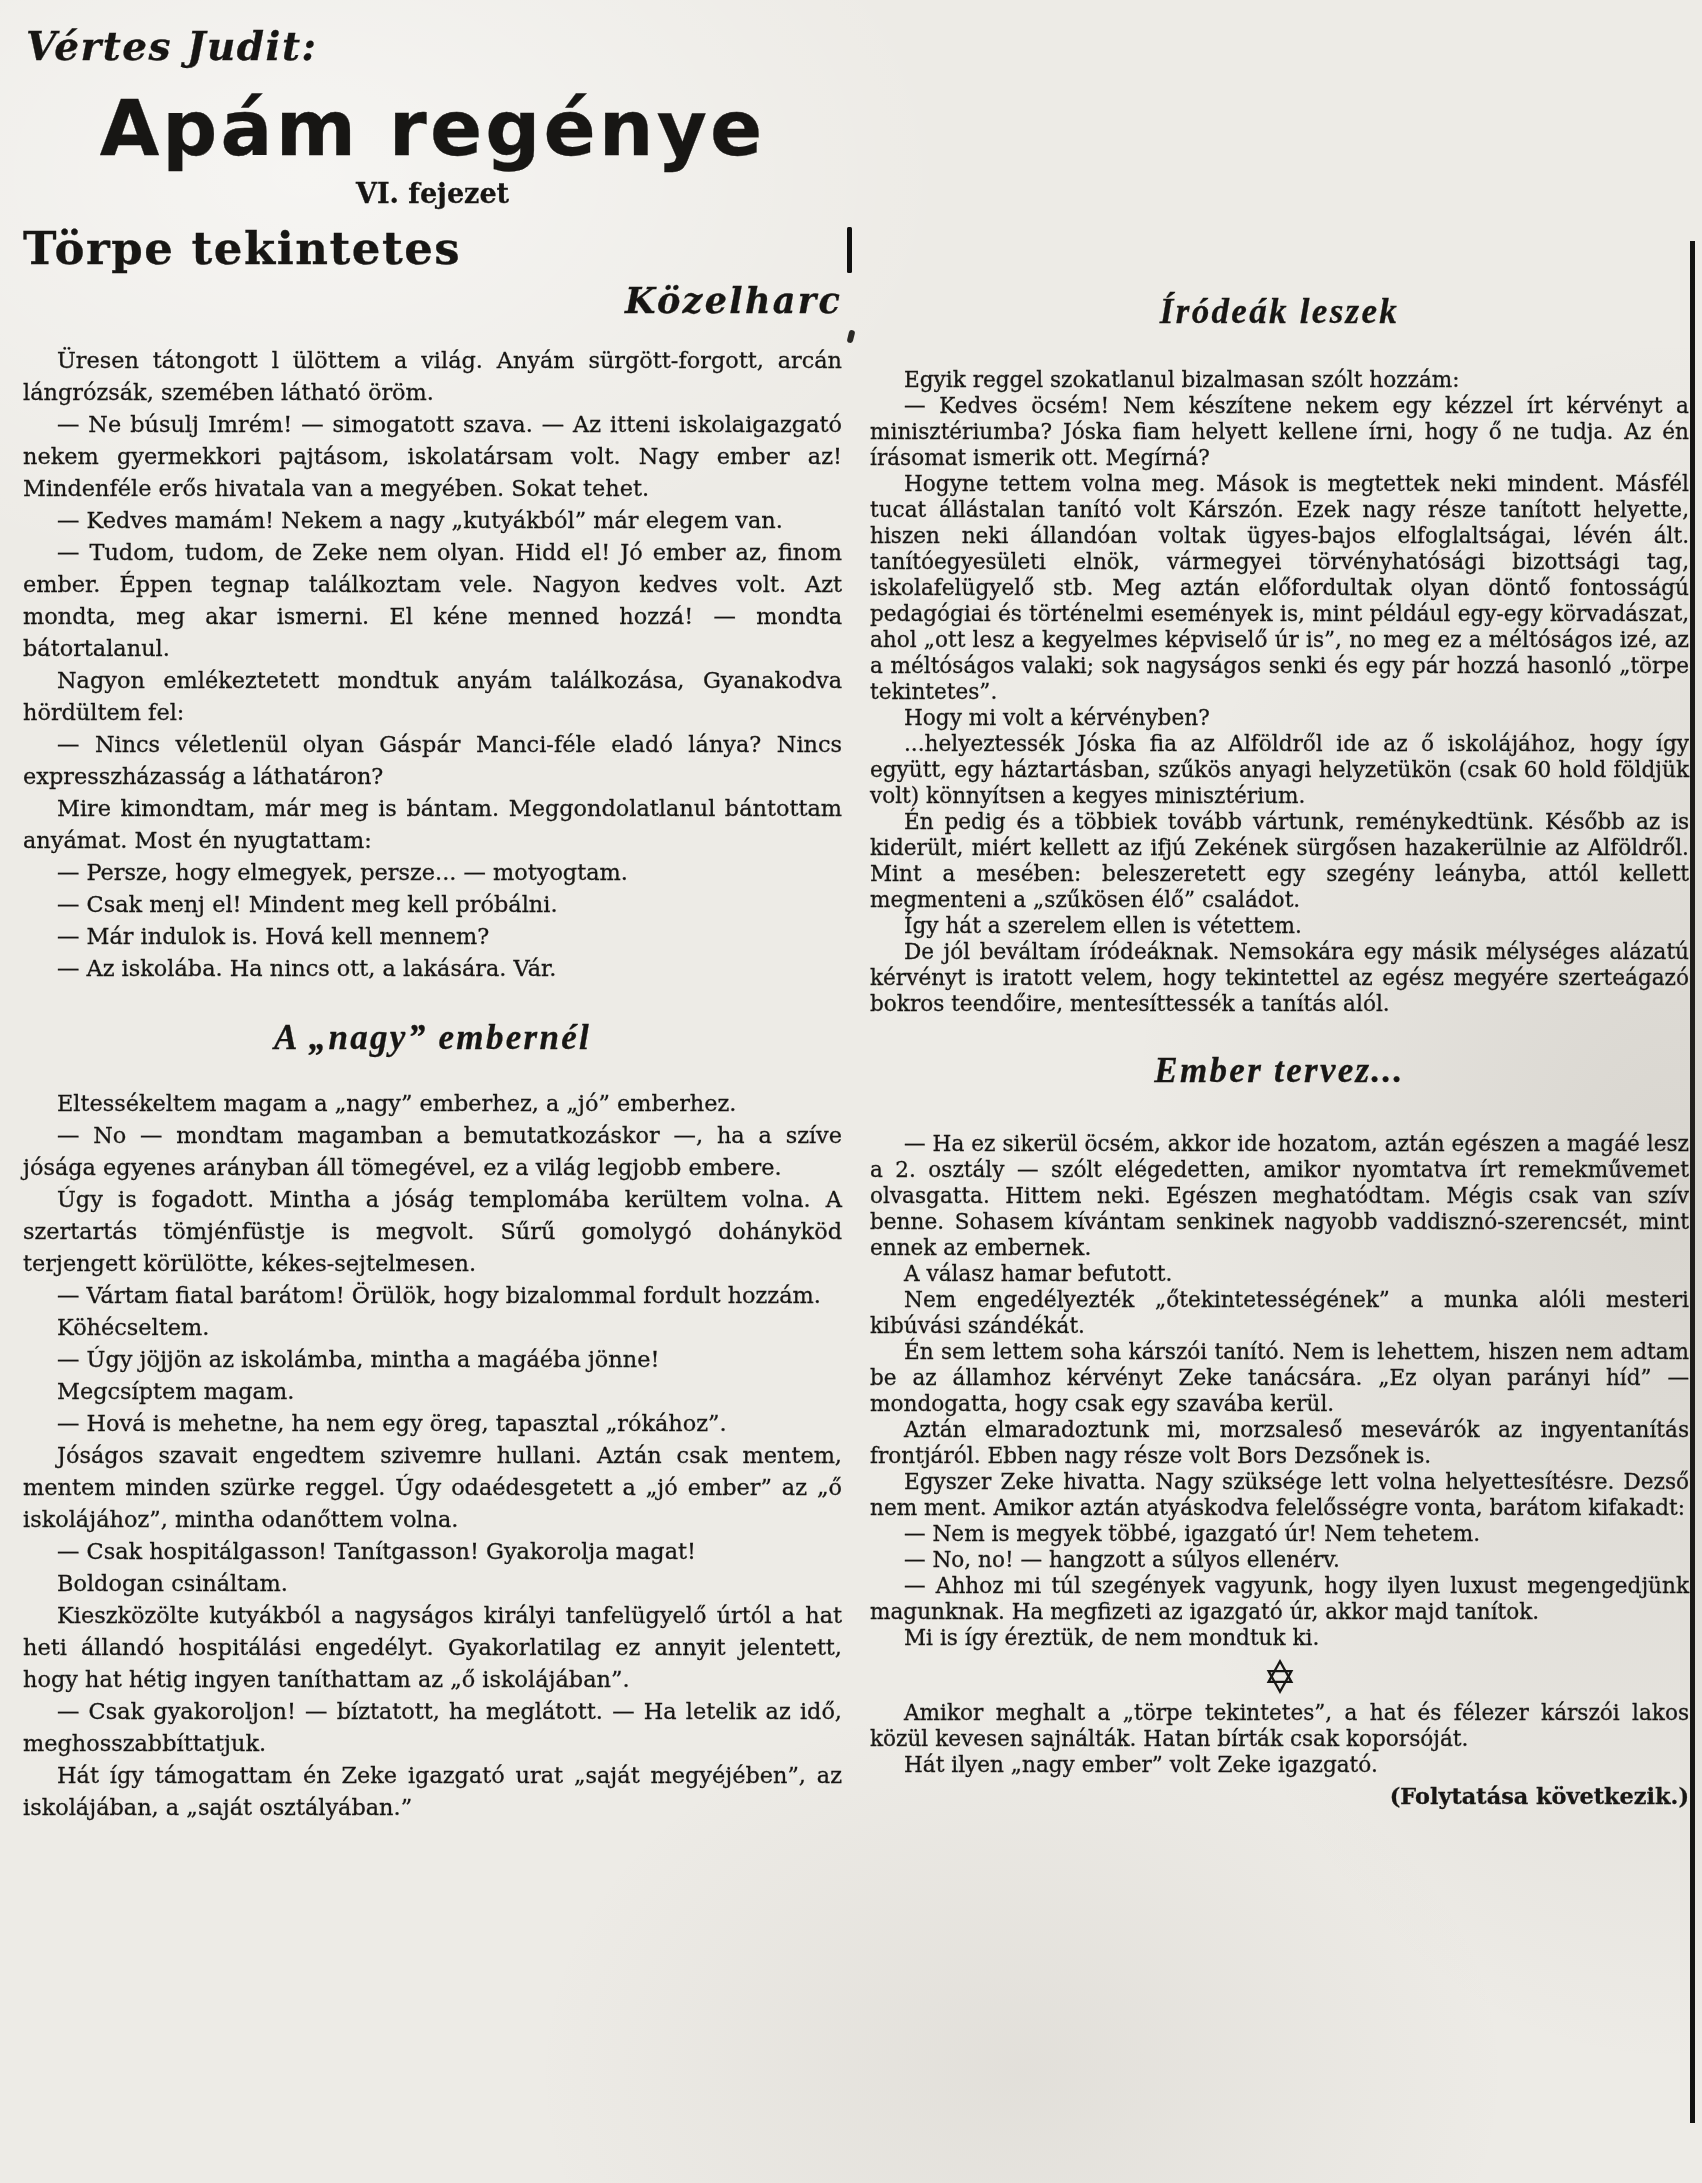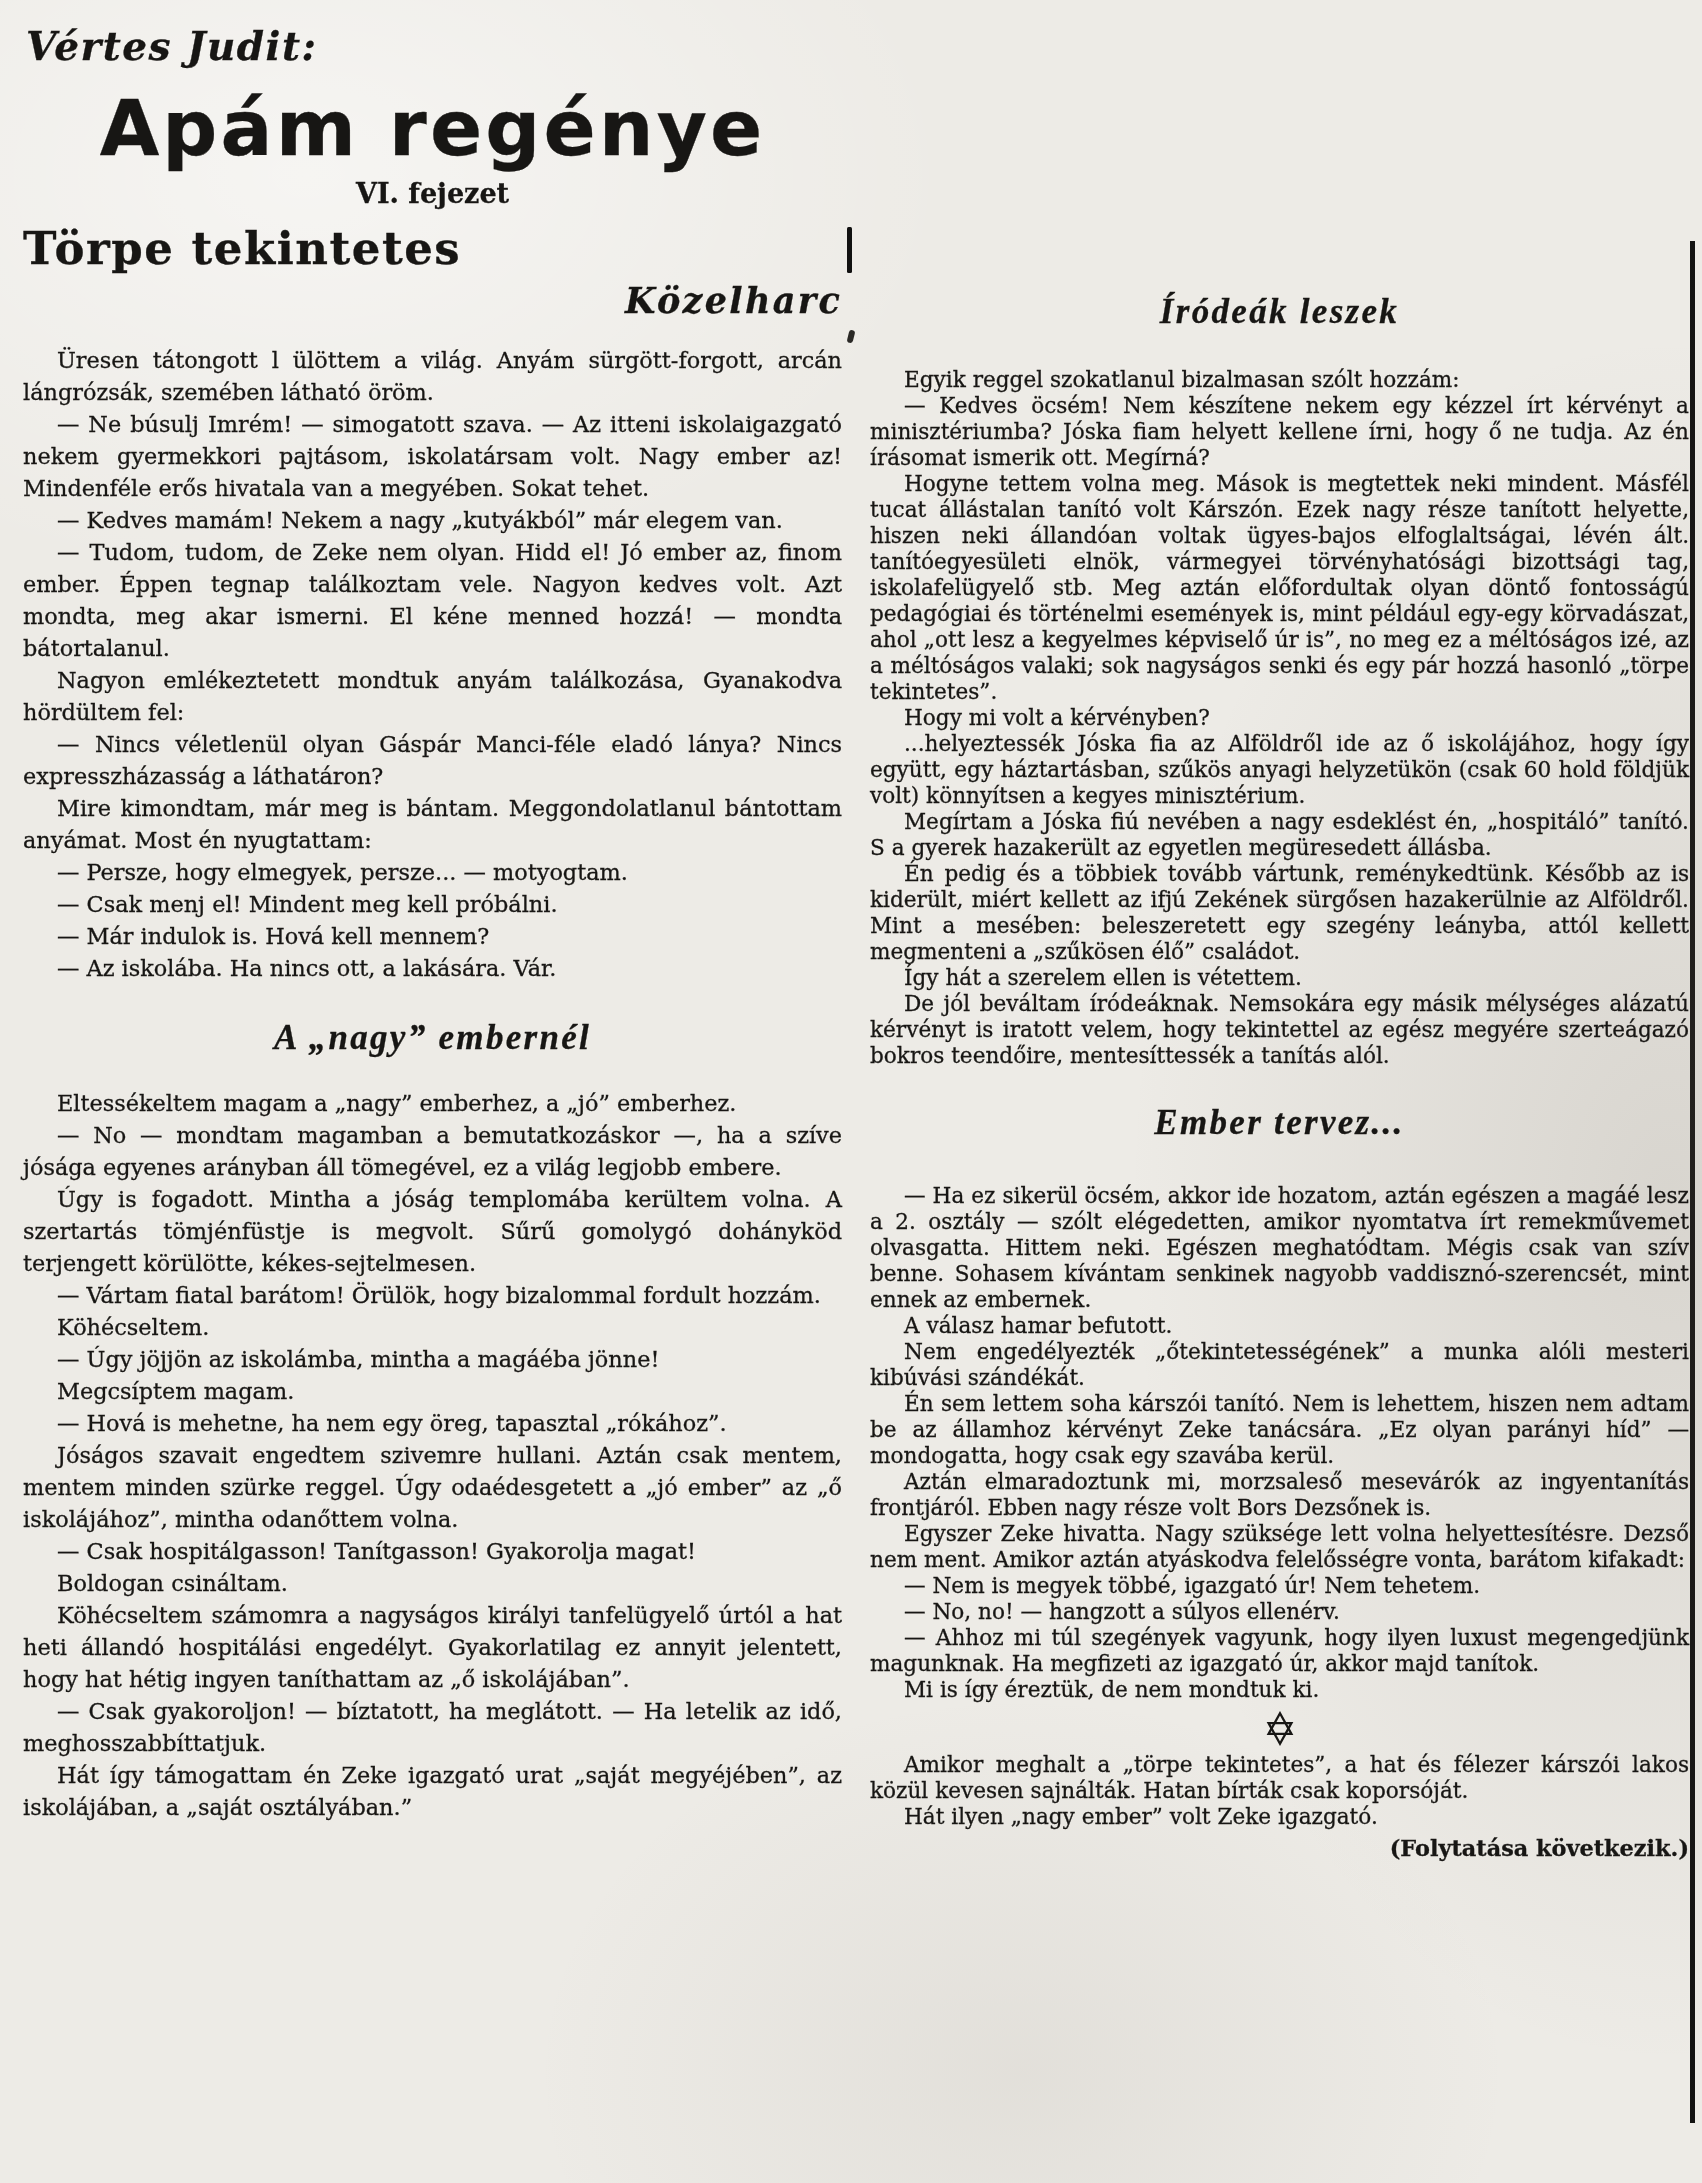--- a/index.html
+++ b/index.html
@@ -107,35 +107,34 @@
         <p>— No — mondtam magamban a bemutatkozáskor —, ha a szíve jósága egyenes arányban áll tömegével, ez a világ legjobb embere.</p>
         <p>Úgy is fogadott. Mintha a jóság templomába kerültem volna. A szertartás tömjénfüstje is megvolt. Sűrű gomolygó dohányköd terjengett körülötte, kékes-sejtelmesen.</p>
         <p>— Vártam fiatal barátom! Örülök, hogy bizalommal fordult hozzám.</p>
         <p>Köhécseltem.</p>
         <p>— Úgy jöjjön az iskolámba, mintha a magáéba jönne!</p>
         <p>Megcsíptem magam.</p>
         <p>— Hová is mehetne, ha nem egy öreg, tapasztal „rókához”.</p>
         <p>Jóságos szavait engedtem szivemre hullani. Aztán csak mentem, mentem minden szürke reggel. Úgy odaédesgetett a „jó ember” az „ő iskolájához”, mintha odanőttem volna.</p>
         <p>— Csak hospitálgasson! Tanítgasson! Gyakorolja magat!</p>
         <p>Boldogan csináltam.</p>
-        <p>Köhécseltem számomra a nagyságos királyi tanfelügyelő úrtól a hat heti állandó hospitálási engedélyt. Gyakorlatilag ez annyit jelentett, hogy hat hétig ingyen taníthattam az „ő iskolájában”.</p>
+        <p>Kieszközölte kutyákból a nagyságos királyi tanfelügyelő úrtól a hat heti állandó hospitálási engedélyt. Gyakorlatilag ez annyit jelentett, hogy hat hétig ingyen taníthattam az „ő iskolájában”.</p>
         <p>— Csak gyakoroljon! — bíztatott, ha meglátott. — Ha letelik az idő, meghosszabbíttatjuk.</p>
         <p>Hát így támogattam én Zeke igazgató urat „saját megyéjében”, az iskolájában, a „saját osztályában.”</p>
       </div>
   </div>
 
   <div class="col right">
     <div class="sec-ital first">Íródeák leszek</div>
     <div class="body">
         <p>Egyik reggel szokatlanul bizalmasan szólt hozzám:</p>
         <p>— Kedves öcsém! Nem készítene nekem egy kézzel írt kérvényt a minisztériumba? Jóska fiam helyett kellene írni, hogy ő ne tudja. Az én írásomat ismerik ott. Megírná?</p>
         <p>Hogyne tettem volna meg. Mások is megtettek neki mindent. Másfél tucat állástalan tanító volt Kárszón. Ezek nagy része tanított helyette, hiszen neki állandóan voltak ügyes-bajos elfoglaltságai, lévén ált. tanítóegyesületi elnök, vármegyei törvényhatósági bizottsági tag, iskolafelügyelő stb. Meg aztán előfordultak olyan döntő fontosságú pedagógiai és történelmi események is, mint például egy-egy körvadászat, ahol „ott lesz a kegyelmes képviselő úr is”, no meg ez a méltóságos izé, az a méltóságos valaki; sok nagyságos senki és egy pár hozzá hasonló „törpe tekintetes”.</p>
         <p>Hogy mi volt a kérvényben?</p>
         <p>...helyeztessék Jóska fia az Alföldről ide az ő iskolájához, hogy így együtt, egy háztartásban, szűkös anyagi helyzetükön (csak 60 hold földjük volt) könnyítsen a kegyes minisztérium.</p>
-        <p>Megírtam a Jóska fiú nevében a nagy esdeklést én, „hospitáló” tanító. S a gyerek hazakerült az egyetlen megüresedett állásba.</p>
         <p>Én pedig és a többiek tovább vártunk, reménykedtünk. Később az is kiderült, miért kellett az ifjú Zekének sürgősen hazakerülnie az Alföldről. Mint a mesében: beleszeretett egy szegény leányba, attól kellett megmenteni a „szűkösen élő” családot.</p>
         <p>Így hát a szerelem ellen is vétettem.</p>
         <p>De jól beváltam íródeáknak. Nemsokára egy másik mélységes alázatú kérvényt is iratott velem, hogy tekintettel az egész megyére szerteágazó bokros teendőire, mentesíttessék a tanítás alól.</p>
       </div>
     <div class="sec-ital second">Ember tervez...</div>
     <div class="body">
         <p>— Ha ez sikerül öcsém, akkor ide hozatom, aztán egészen a magáé lesz a 2. osztály — szólt elégedetten, amikor nyomtatva írt remekművemet olvasgatta. Hittem neki. Egészen meghatódtam. Mégis csak van szív benne. Sohasem kívántam senkinek nagyobb vaddisznó-szerencsét, mint ennek az embernek.</p>
         <p>A válasz hamar befutott.</p>
         <p>Nem engedélyezték „őtekintetességének” a munka alóli mesteri kibúvási szándékát.</p>
         <p>Én sem lettem soha kárszói tanító. Nem is lehettem, hiszen nem adtam be az államhoz kérvényt Zeke tanácsára. „Ez olyan parányi híd” — mondogatta, hogy csak egy szavába kerül.</p>

